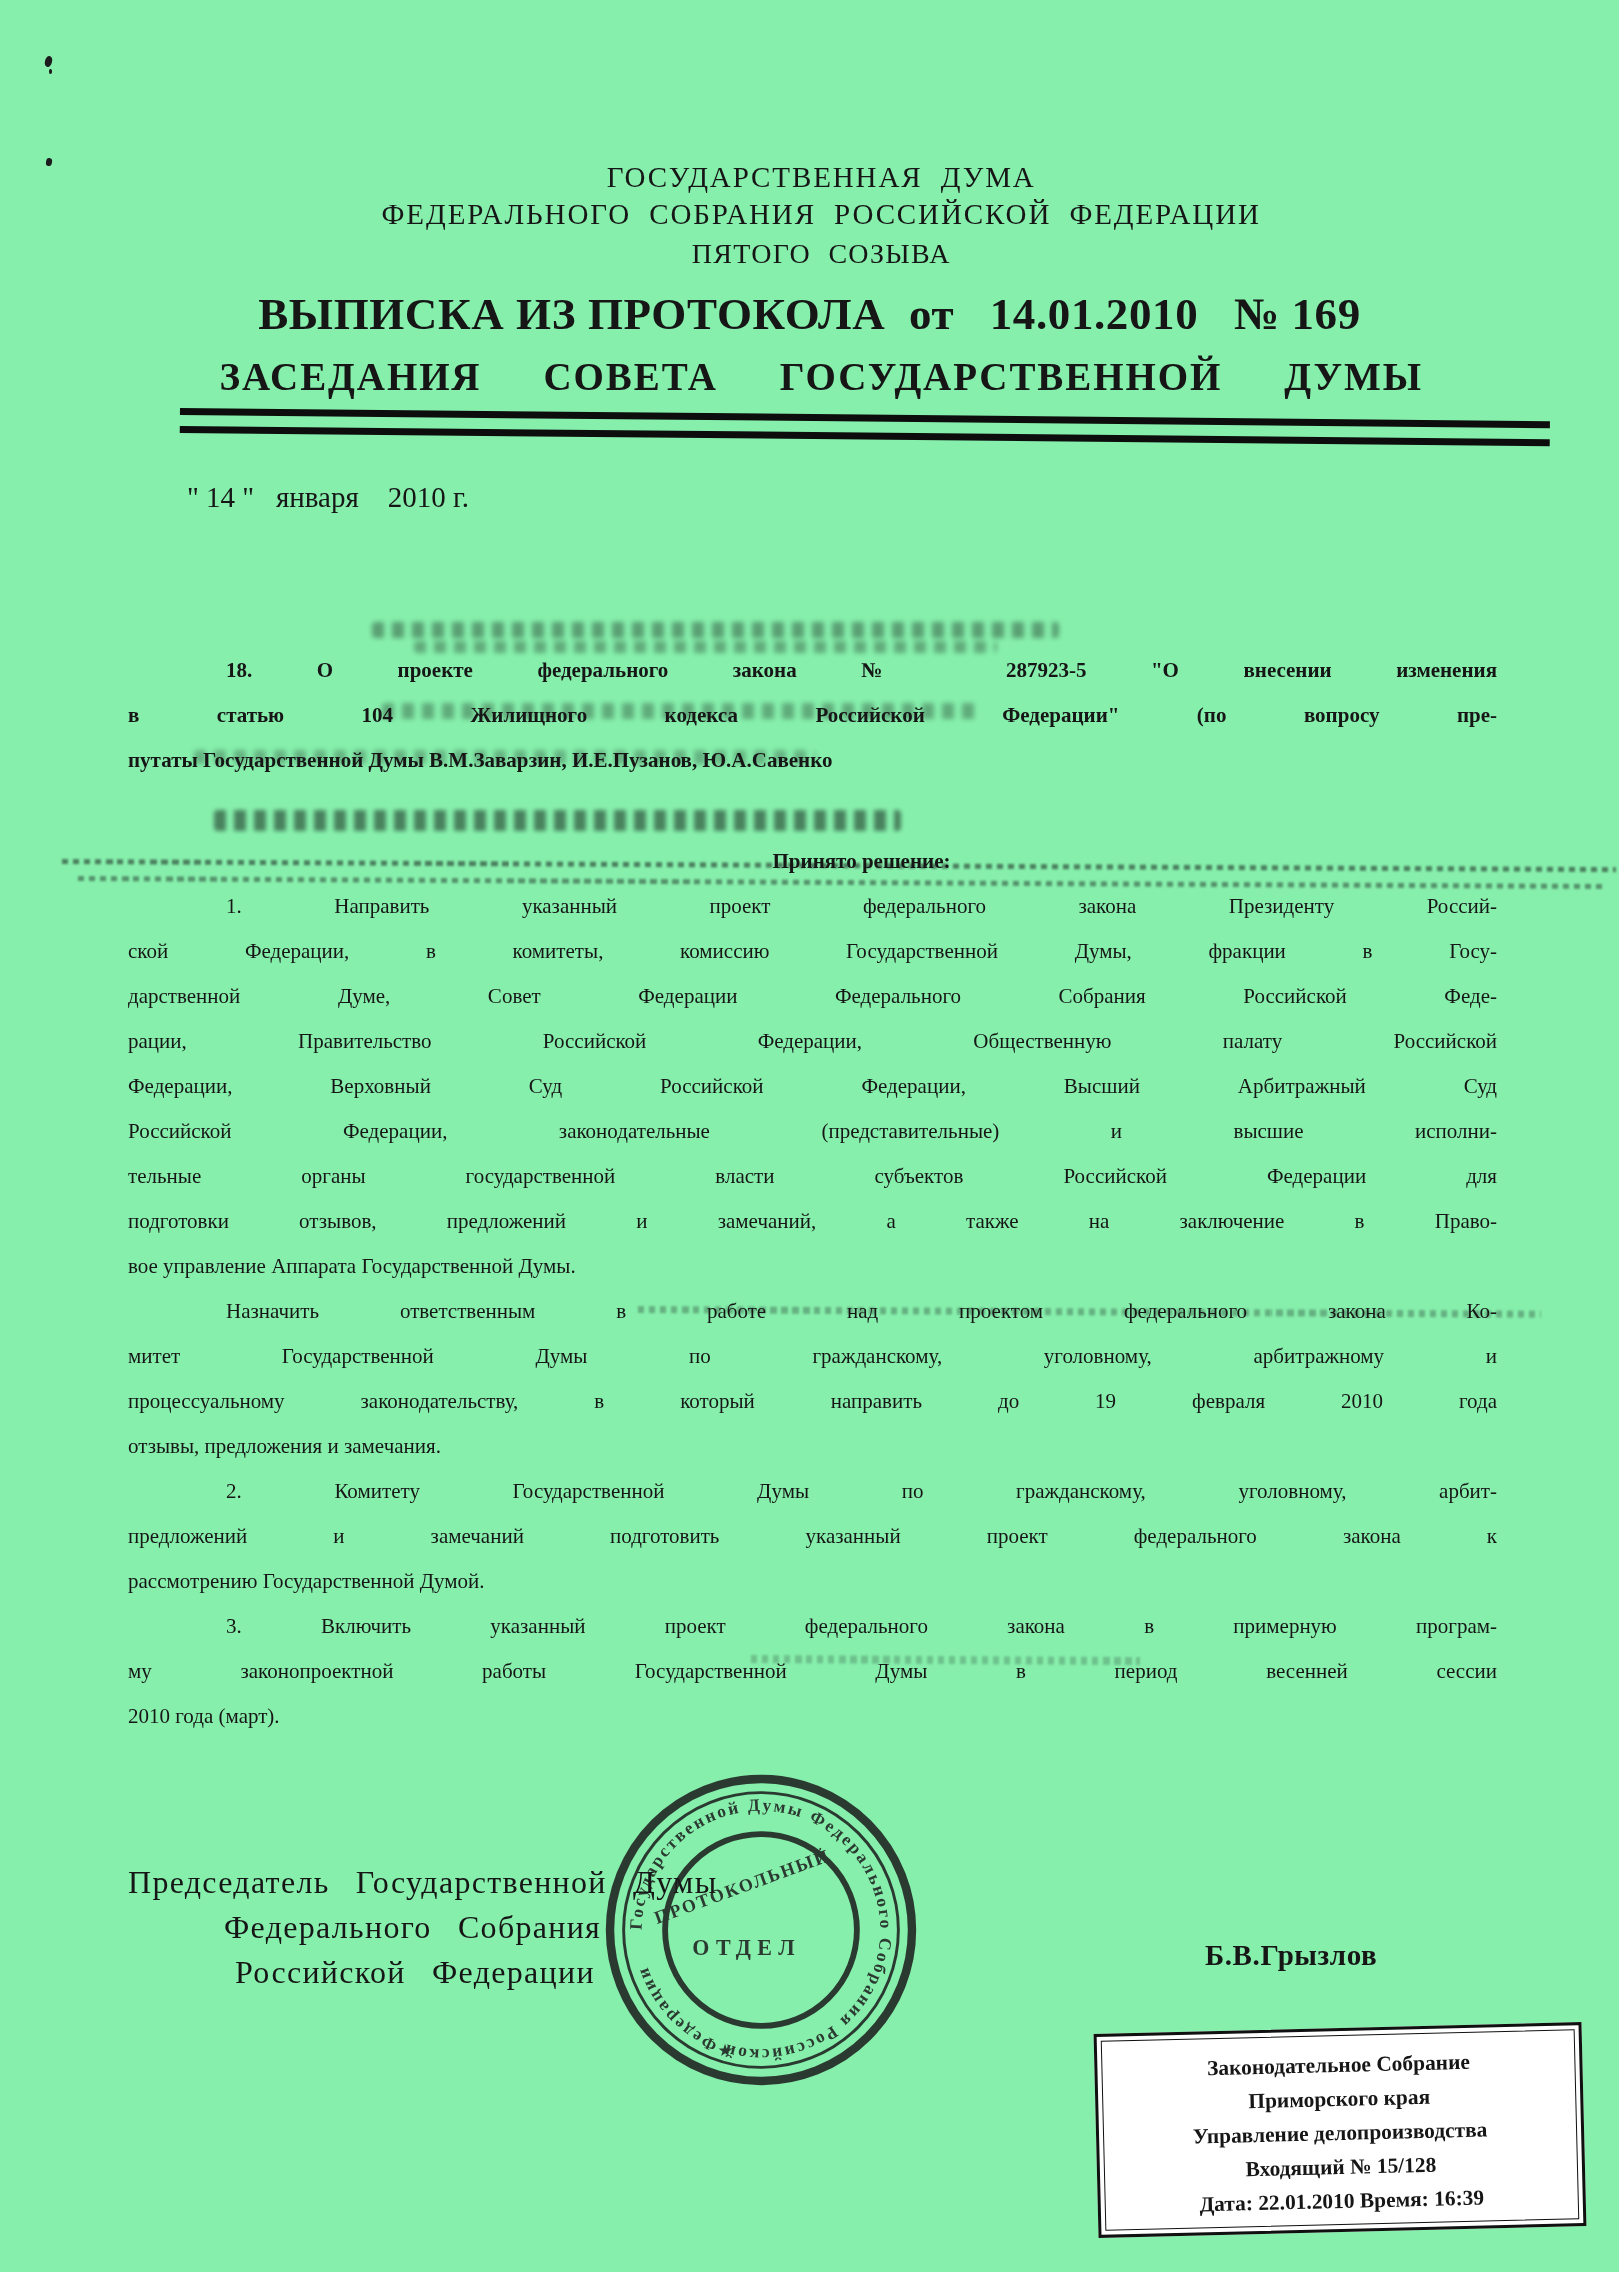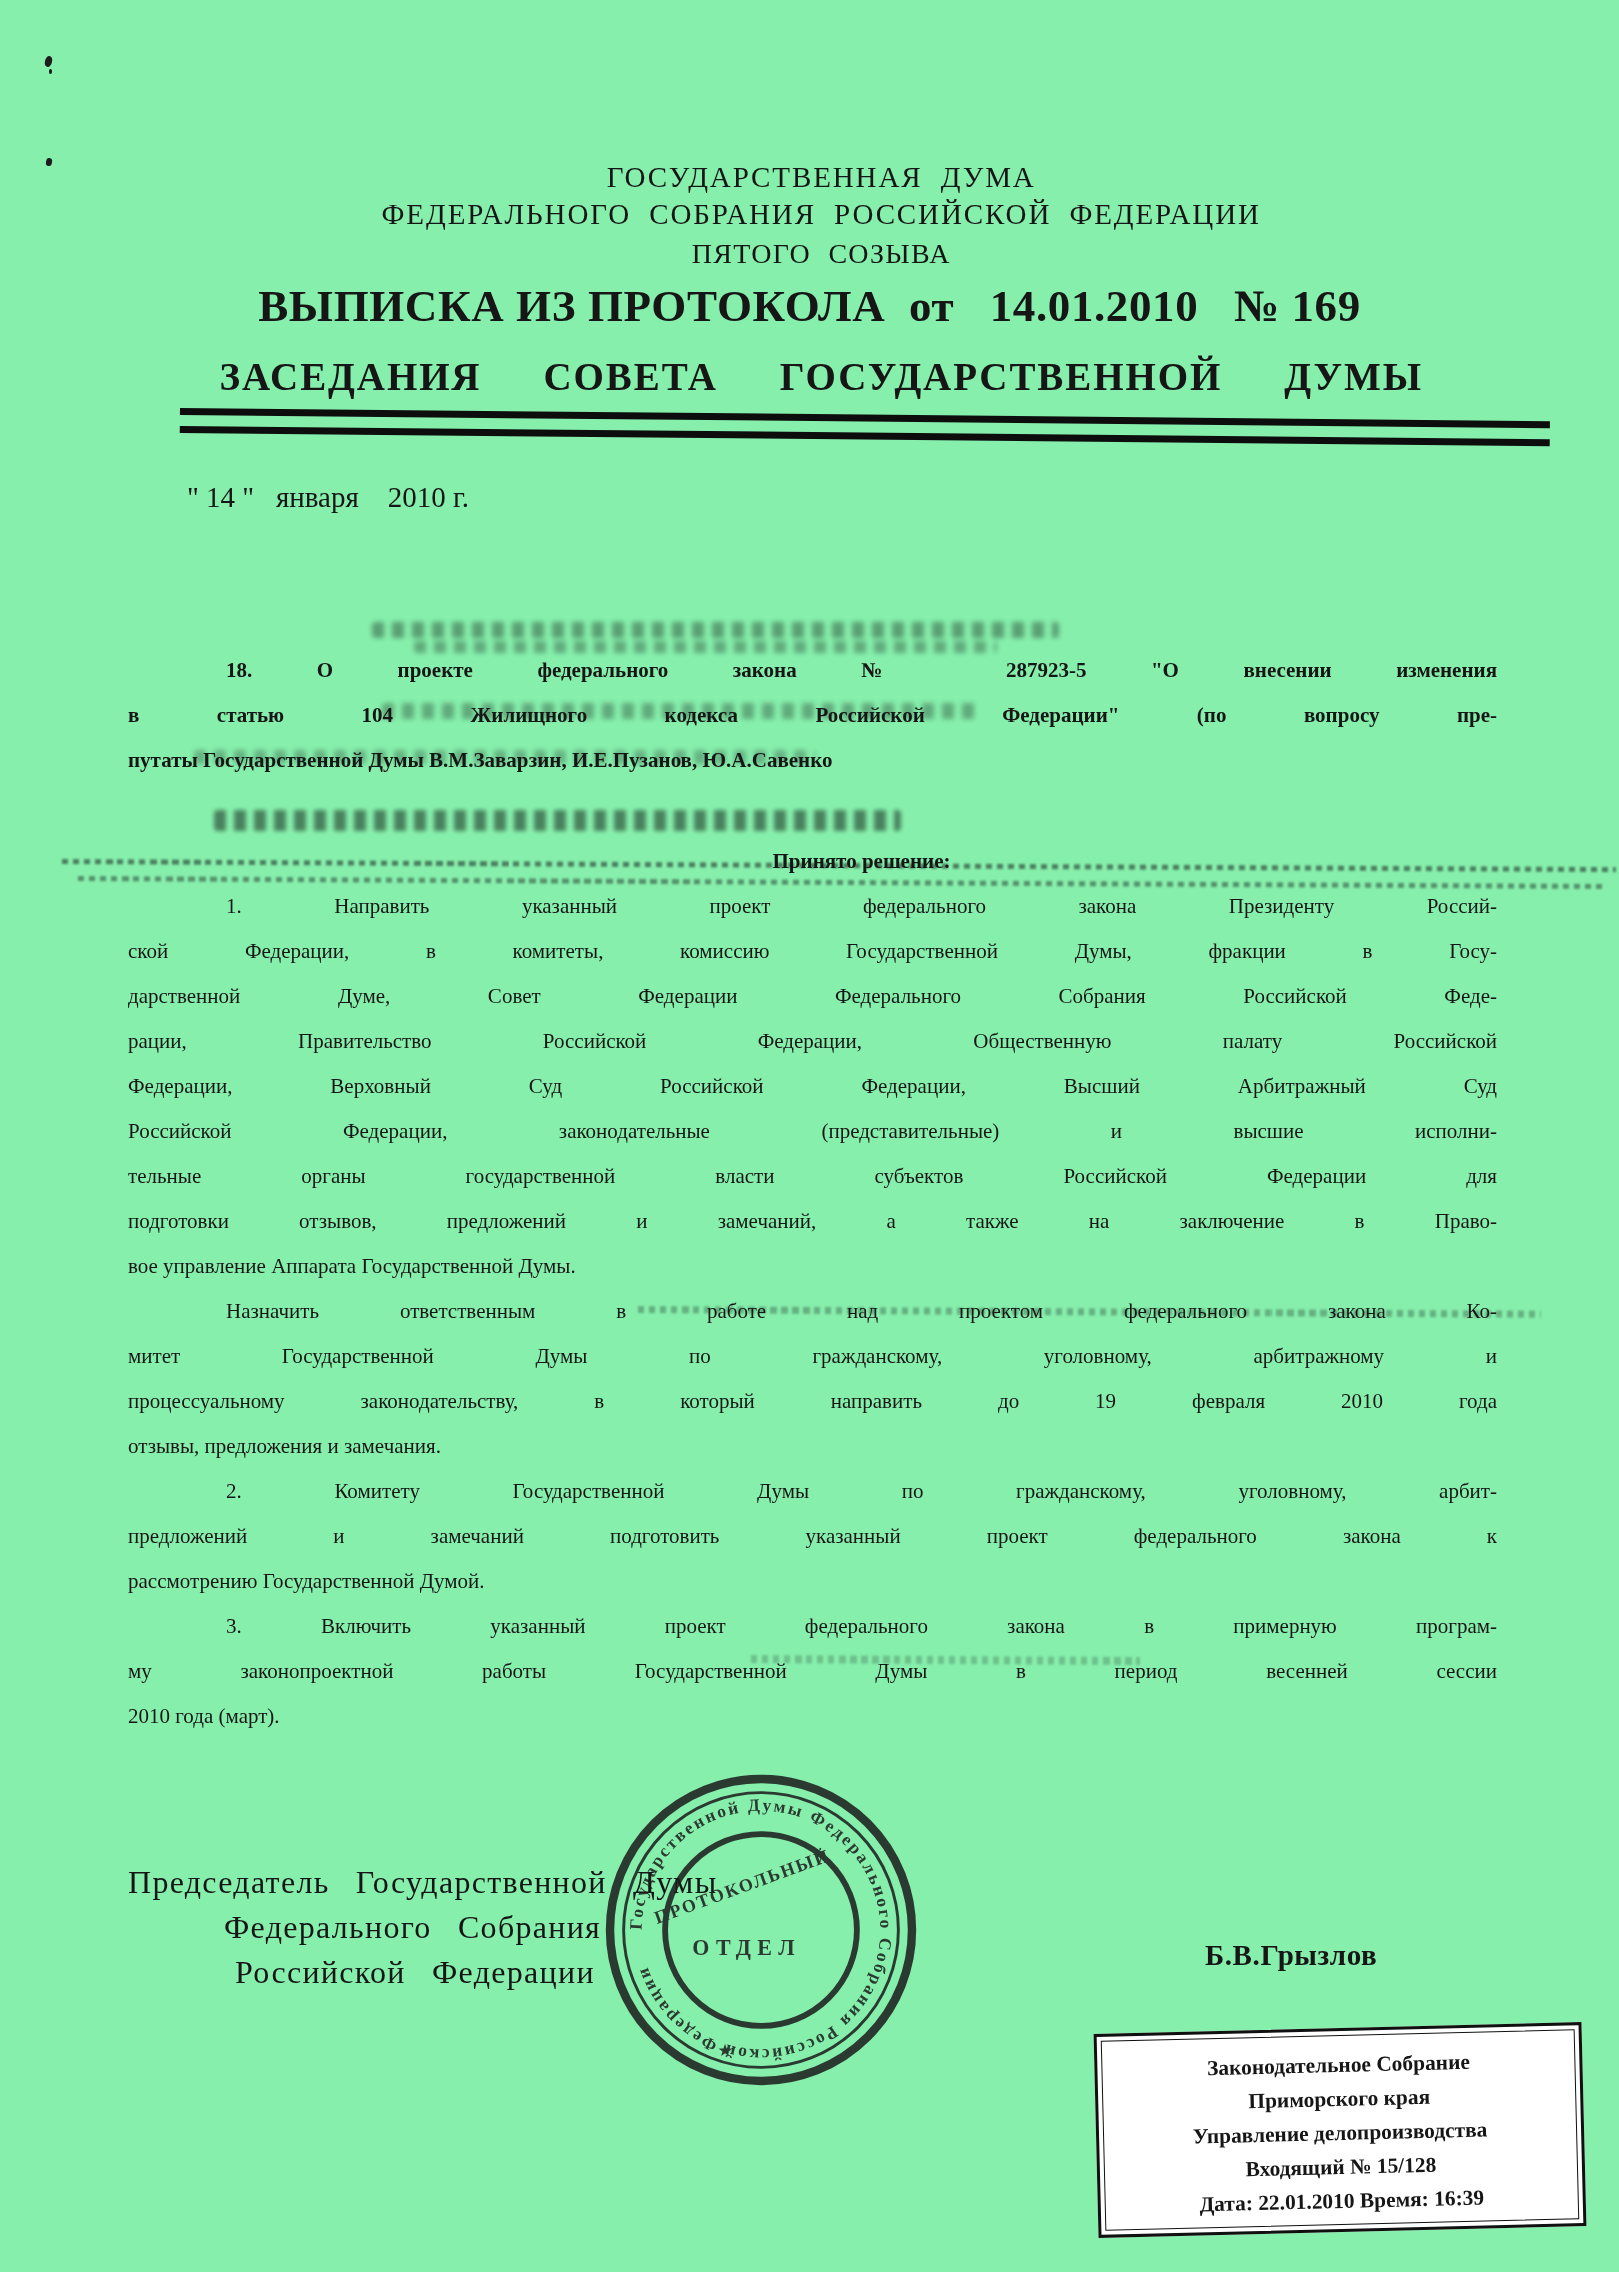--- a/index.html
+++ b/index.html
@@ -74,21 +74,21 @@
 <div class="page">
 
   <div class="speck abs" style="left:45px; top:56px; width:7.1px; height:11px; transform:rotate(14deg);"></div>
   <div class="speck abs" style="left:49px; top:69px; width:3.2px; height:4.5px;"></div>
   <div class="speck abs" style="left:46px; top:158px; width:5.8px; height:8.4px; transform:rotate(10deg);"></div>
 
   <div class="abs center org-line" style="top:161px;">ГОСУДАРСТВЕННАЯ ДУМА</div>
   <div class="abs center org-line" style="top:198px;">ФЕДЕРАЛЬНОГО СОБРАНИЯ РОССИЙСКОЙ ФЕДЕРАЦИИ</div>
   <div class="abs center org-line org-line3" style="top:238px; left:11.7px;">ПЯТОГО СОЗЫВА</div>
 
-  <div class="abs center title1 pre" style="top:280px;">ВЫПИСКА ИЗ ПРОТОКОЛА  от   14.01.2010   № 169</div>
+  <div class="abs center title1 pre" style="top:288px;">ВЫПИСКА ИЗ ПРОТОКОЛА  от   14.01.2010   № 169</div>
   <div class="abs center title2 pre" style="top:354px;">ЗАСЕДАНИЯ  СОВЕТА  ГОСУДАРСТВЕННОЙ  ДУМЫ</div>
 
   <div class="abs rulewrap">
     <div class="rule1"></div>
     <div class="rulegap"></div>
     <div class="rule2"></div>
   </div>
 
   <div class="abs dateline pre">" 14 "   января    2010 г.</div>
 

